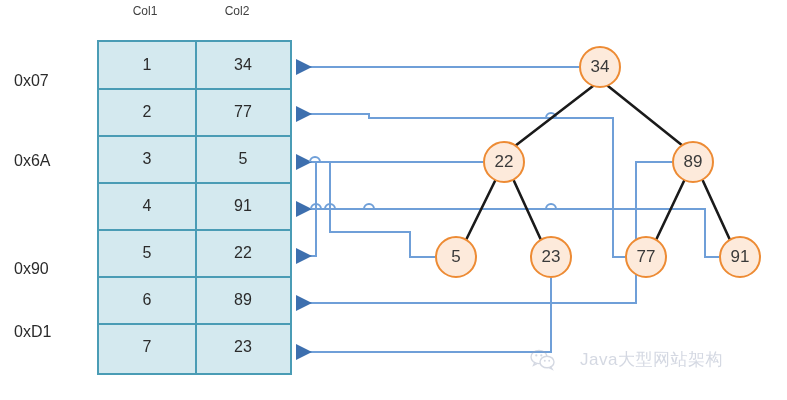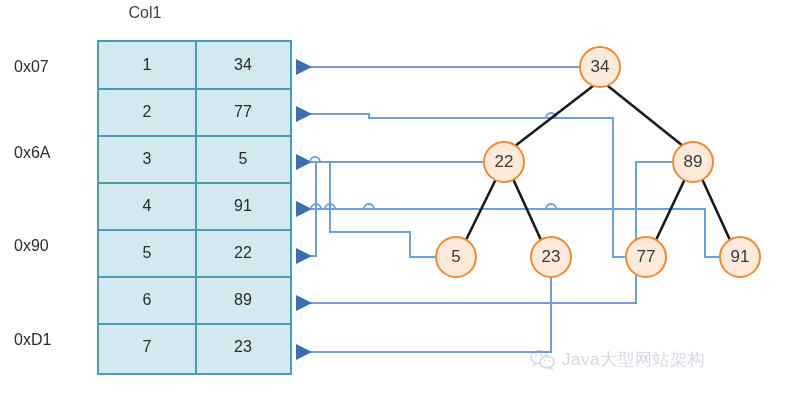--- a/index.html
+++ b/index.html
@@ -6,21 +6,21 @@
   #root{
     position:relative;
     width:787px;height:400px;
     background:#ffffff;
     font-family:"Liberation Sans","DejaVu Sans",sans-serif;
     overflow:hidden;
   }
   
   .col-header{
     position:absolute;
-    font-size:16px;
+    font-size:12px;
     color:#3f3f3f;
     text-align:center;
     width:90px;
     top:4px;
   }
   #hdr-col1{left:100px;}
   #hdr-col2{left:192px;}
 
   .addr-label{
     position:absolute;
@@ -77,41 +77,42 @@
   svg.layer{
     position:absolute;left:0;top:0;
     width:787px;height:400px;
     overflow:visible;
   }
   
   #watermark{
     position:absolute;
     left:530px;top:348px;
     display:flex;align-items:center;
-    gap:6px;
+    gap:24px;
     opacity:.42;
   }
   #watermark .wm-text{
     font-size:17px;
     color:#9aa4bb;
     letter-spacing:.5px;
     white-space:nowrap;
   }
 </style>
 </head>
 <body>
 
 <div id="root">
 
   <div class="col-header" id="hdr-col1">Col1</div>
-
-  <div class="addr-label" style="top:58px">0x07</div>
-  <div class="addr-label" style="top:144px">0x6A</div>
-  <div class="addr-label" style="top:237px">0x90</div>
-  <div class="addr-label" style="top:331px">0xD1</div>
+  <div class="col-header" id="hdr-col2">Col2</div>
+
+  <div class="addr-label" style="top:72px">0x07</div>
+  <div class="addr-label" style="top:152px">0x6A</div>
+  <div class="addr-label" style="top:260px">0x90</div>
+  <div class="addr-label" style="top:323px">0xD1</div>
 
   <div id="data-table">
     <div id="col-divider"></div>
     <div class="row-line" style="top:46px"></div>
     <div class="row-line" style="top:93px"></div>
     <div class="row-line" style="top:140px"></div>
     <div class="row-line" style="top:187px"></div>
     <div class="row-line" style="top:234px"></div>
     <div class="row-line" style="top:281px"></div>
 

